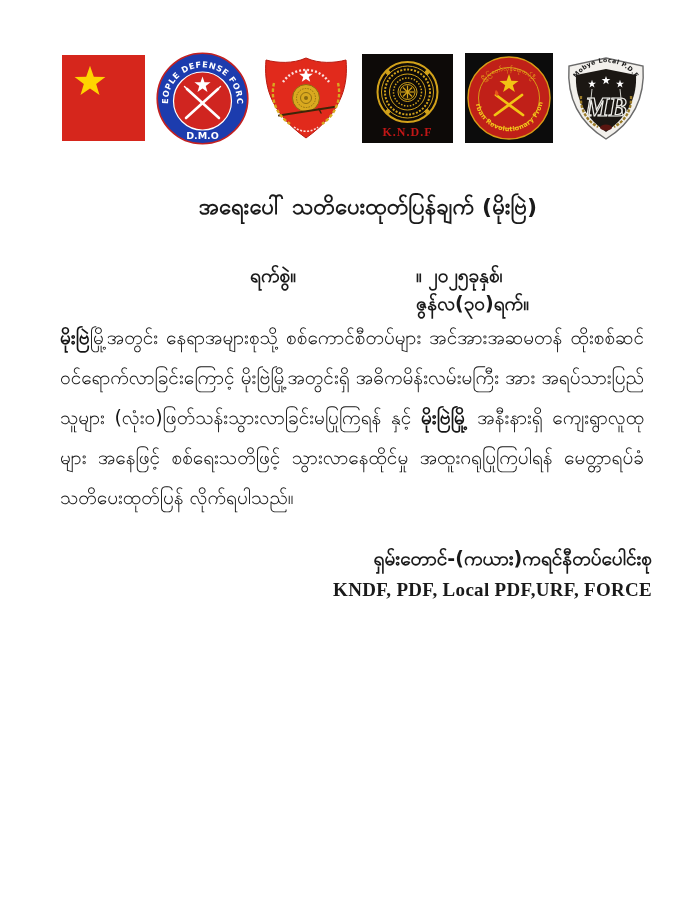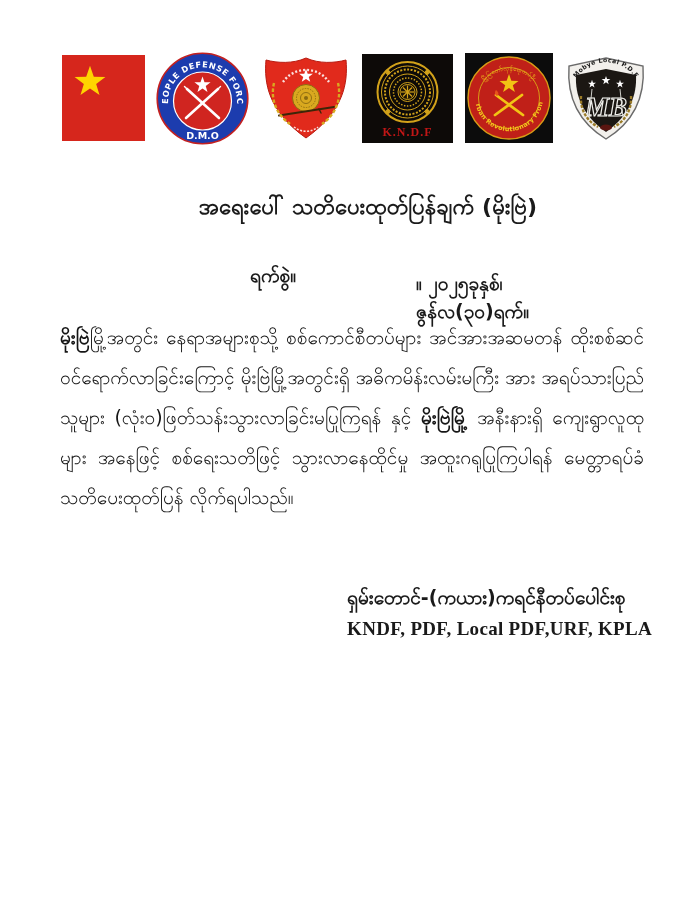--- a/index.html
+++ b/index.html
@@ -6,25 +6,25 @@
   .page{position:relative;width:696px;height:901px;background:#ffffff;overflow:hidden;
         font-family:"DejaVu Sans","Liberation Sans",sans-serif;color:#1a1a1a;}
   .logo-row{position:absolute;top:50px;left:62px;width:586px;height:96px;
             display:flex;justify-content:space-between;align-items:center;}
   .logo{flex:0 0 auto;display:block;}
   .doc-title{position:absolute;top:192px;left:0;width:696px;text-align:center;
              font-size:22px;font-weight:bold;letter-spacing:.2px;margin-left:20px;}
   .date-line{position:absolute;top:263px;left:0;width:608px;height:30px;
              font-size:19px;font-weight:bold;}
   .date-label{position:absolute;left:250px;top:0;}
-  .date-value{position:absolute;left:416px;top:8px;}
+  .date-value{position:absolute;left:416px;top:0;}
   .body-text{position:absolute;top:317px;left:60px;width:584px;
              font-size:19px;line-height:40px;text-align:justify;color:#151515;}
   .bold{font-weight:bold;}
-  .signature{position:absolute;top:585px;right:44px;text-align:left;}
+  .signature{position:absolute;top:546px;right:44px;text-align:right;}
   .sig-burmese{font-size:19px;font-weight:bold;}
   .sig-latin{margin-top:5px;font-size:19px;font-weight:bold;
              font-family:"Liberation Serif","DejaVu Serif",serif;letter-spacing:.3px;}
   svg text{user-select:none;}
 </style>
 </head>
 <body>
 
 <div class="page">
 
@@ -149,16 +149,16 @@
     <span class="date-label">ရက်စွဲ။</span>
     <span class="date-value">။ ၂၀၂၅ခုနှစ်၊ဇွန်လ(၃၀)ရက်။</span>
   </div>
 
   <div class="body-text">
     <span class="bold">မိုးဗြဲ</span><span>မြို့အတွင်း နေရာအများစုသို့ စစ်ကောင်စီတပ်များ အင်အားအဆမတန် ထိုးစစ်ဆင် ဝင်ရောက်လာခြင်းကြောင့် မိုးဗြဲမြို့အတွင်းရှိ အဓိကမိန်းလမ်းမကြီး အား အရပ်သားပြည်သူများ (လုံး၀)ဖြတ်သန်းသွားလာခြင်းမပြုကြရန် နှင့် </span><span class="bold">မိုးဗြဲမြို့</span><span> အနီးနားရှိ ကျေးရွာလူထုများ အနေဖြင့် စစ်ရေးသတိဖြင့် သွားလာနေထိုင်မှု အထူးဂရုပြုကြပါရန် မေတ္တာရပ်ခံ သတိပေးထုတ်ပြန် လိုက်ရပါသည်။</span>
   </div>
 
   <div class="signature">
     <div class="sig-burmese">ရှမ်းတောင်-(ကယား)ကရင်နီတပ်ပေါင်းစု</div>
-    <div class="sig-latin">KNDF, PDF, Local PDF,URF, KPLA</div>
+    <div class="sig-latin">KNDF, PDF, Local PDF,URF, FORCE</div>
   </div>
 
 </div>
 
 </body></html>

